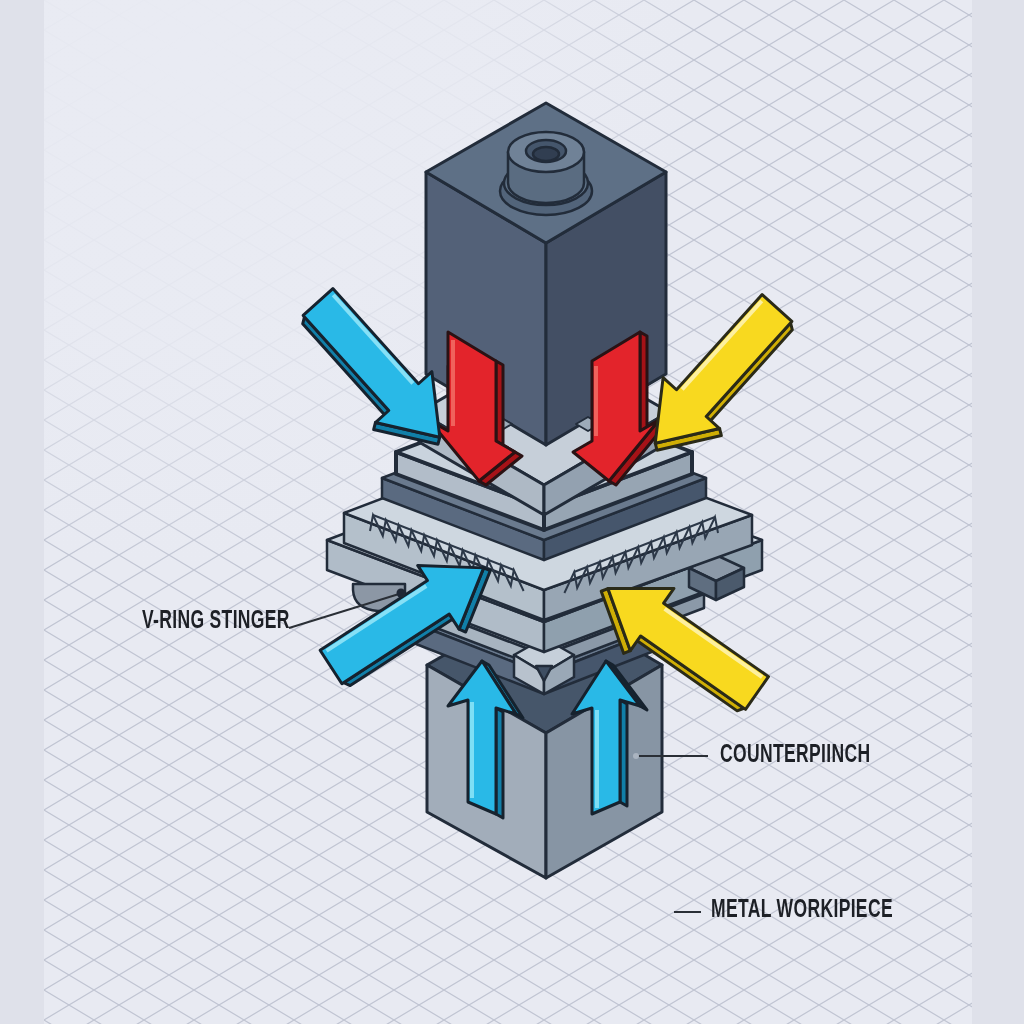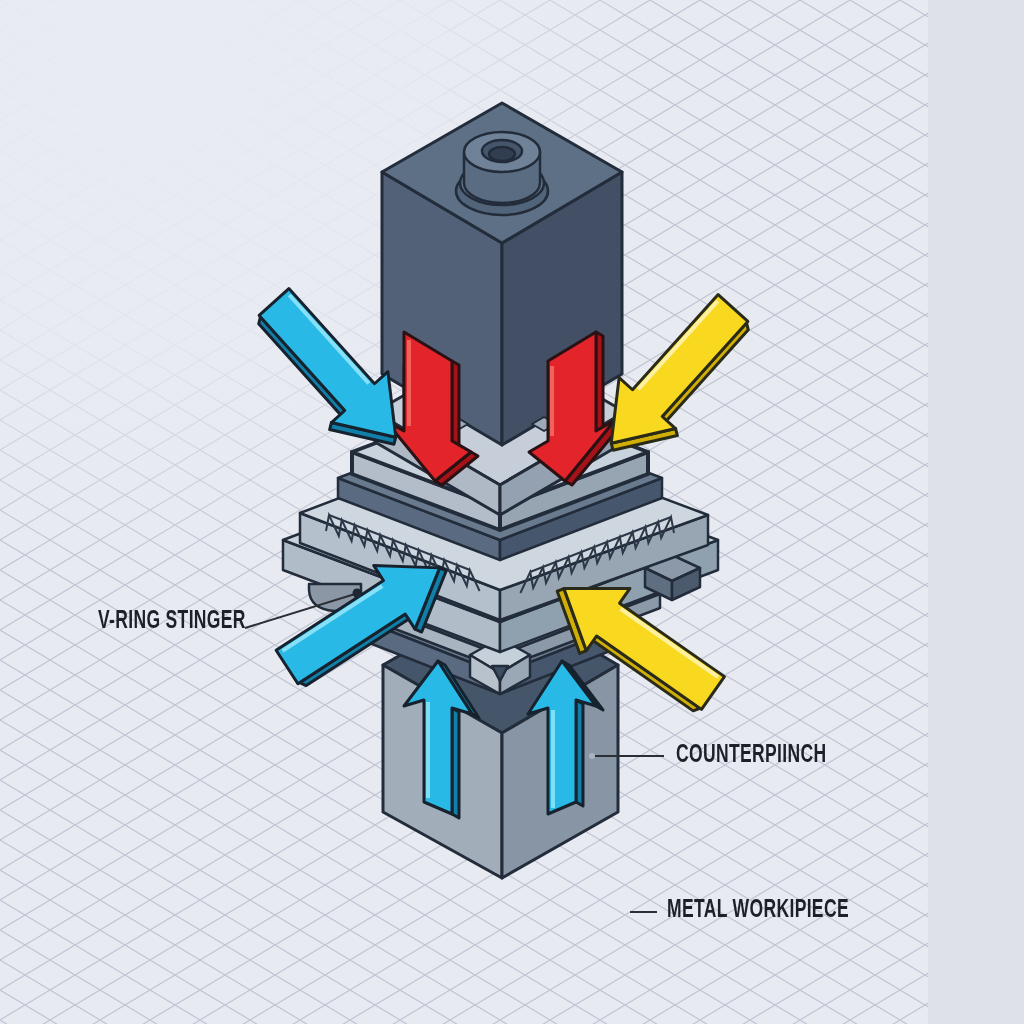--- a/index.html
+++ b/index.html
@@ -1,17 +1,17 @@
 <!DOCTYPE html>
 <html><head>
 <meta charset="utf-8">
 <style>
   html,body{margin:0;padding:0;background:#dfe1ea;}
   #stage{position:relative;width:928px;height:1024px;overflow:hidden;
-         font-family:"Liberation Sans", sans-serif;}
+         font-family:"Liberation Sans", sans-serif;margin-left:44px;}
   #stage svg{position:absolute;left:0;top:0;}
   .part-label{position:absolute;color:#1d2026;font-size:25px;font-weight:700;
               letter-spacing:0.5px;white-space:nowrap;
               transform:scaleX(0.70);transform-origin:left top;}
 </style>
 </head>
 <body>
 
 <div id="stage">
 <svg width="1024" height="1024" viewBox="0 0 1024 1024">

